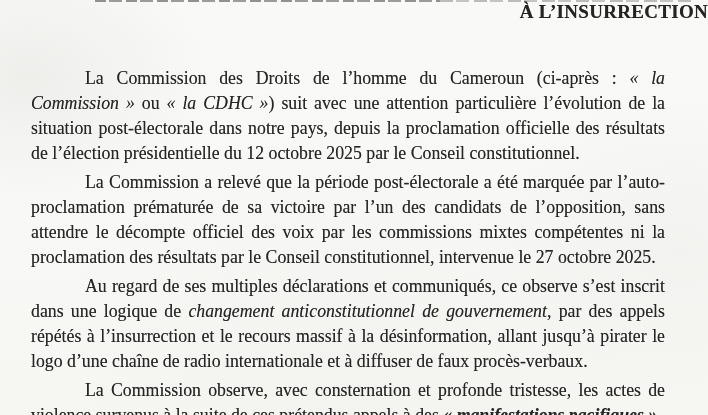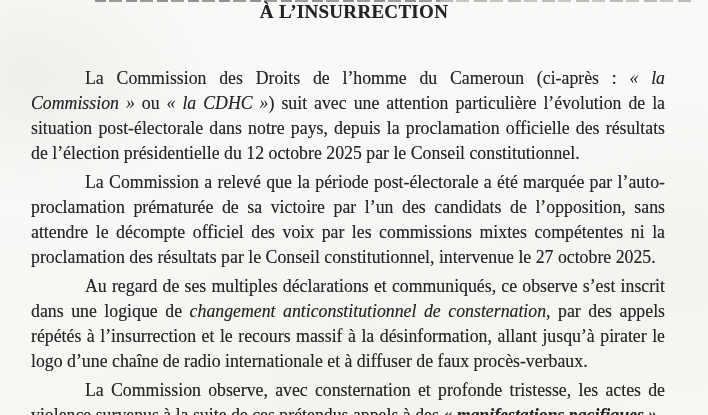--- a/index.html
+++ b/index.html
@@ -43,21 +43,21 @@
       #9a9a97 0 13px, rgba(0,0,0,0) 13px 16px,
       #a8a8a5 16px 29px, rgba(0,0,0,0) 29px 34px);
     opacity: 0.65;
   }
   .doc-title {
     position: absolute;
     top: 1px;
     left: 0;
     width: 100%;
     margin: 0;
-    text-align: center;
+    text-align: right;
     font-size: 19px;
     font-weight: bold;
     letter-spacing: 0.3px;
     color: #242424;
     text-shadow: 0 0 0.6px rgba(36,36,36,0.55);
   }
   .doc-body {
     position: absolute;
     top: 66px;
     left: 31px;
@@ -83,18 +83,18 @@
   <div class="cutoff-frag right"></div>
 
   <h1 class="doc-title">À L’INSURRECTION</h1>
 
   <div class="doc-body">
 
     <p><span>La Commission des Droits de l’homme du Cameroun (ci-après : </span><span class="it">« la Commission »</span><span> ou </span><span class="it">« la CDHC »</span><span>) suit avec une attention particulière l’évolution de la situation post-électorale dans notre pays, depuis la proclamation officielle des résultats de l’élection présidentielle du 12 octobre 2025 par le Conseil constitutionnel.</span></p>
 
     <p><span>La Commission a relevé que la période post-électorale a été marquée par l’auto-proclamation prématurée de sa victoire par l’un des candidats de l’opposition, sans attendre le décompte officiel des voix par les commissions mixtes compétentes ni la proclamation des résultats par le Conseil constitutionnel, intervenue le 27 octobre 2025.</span></p>
 
-    <p><span>Au regard de ses multiples déclarations et communiqués, ce observe s’est inscrit dans une logique de </span><span class="it">changement anticonstitutionnel de consternation</span><span>, par des appels répétés à l’insurrection et le recours massif à la désinformation, allant jusqu’à pirater le logo d’une chaîne de radio internationale et à diffuser de faux procès-verbaux.</span></p>
+    <p><span>Au regard de ses multiples déclarations et communiqués, ce observe s’est inscrit dans une logique de </span><span class="it">changement anticonstitutionnel de gouvernement</span><span>, par des appels répétés à l’insurrection et le recours massif à la désinformation, allant jusqu’à pirater le logo d’une chaîne de radio internationale et à diffuser de faux procès-verbaux.</span></p>
 
     <p><span>La Commission observe, avec consternation et profonde tristesse, les actes de violence survenus à la suite de ces prétendus appels à des </span><span class="bi">« manifestations pacifiques »</span></p>
 
   </div>
 </div>
 
 </body></html>

